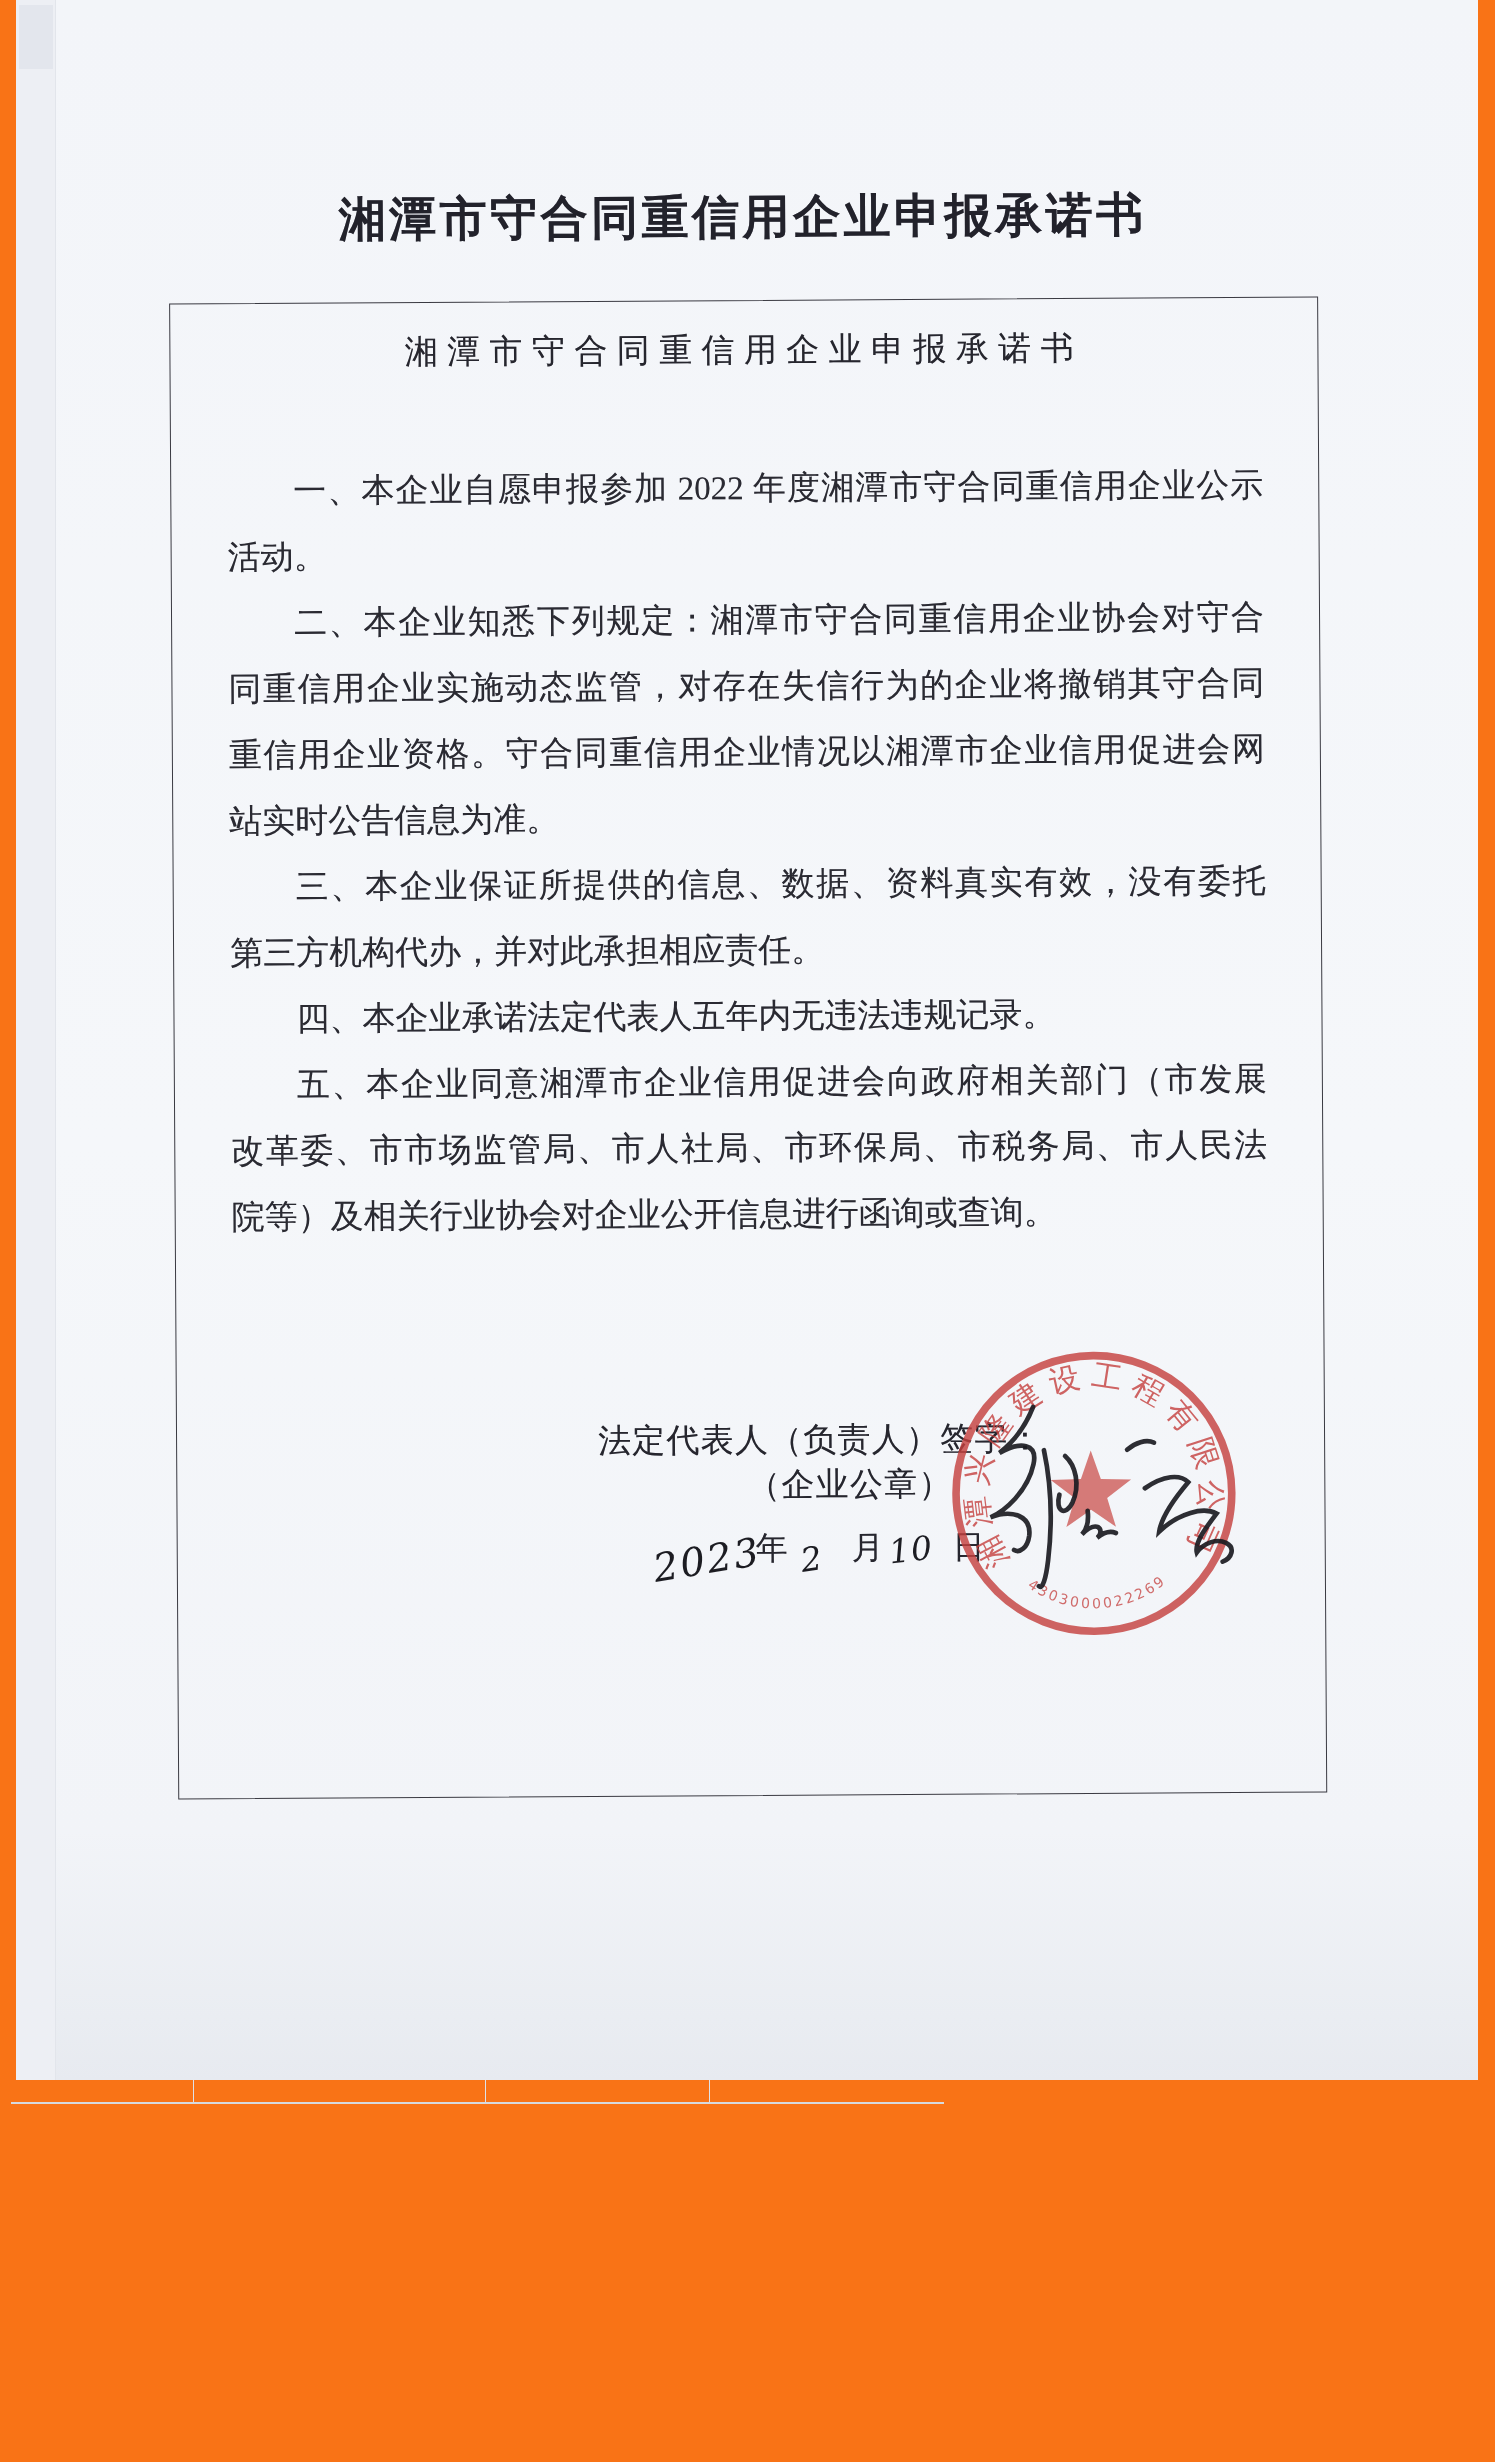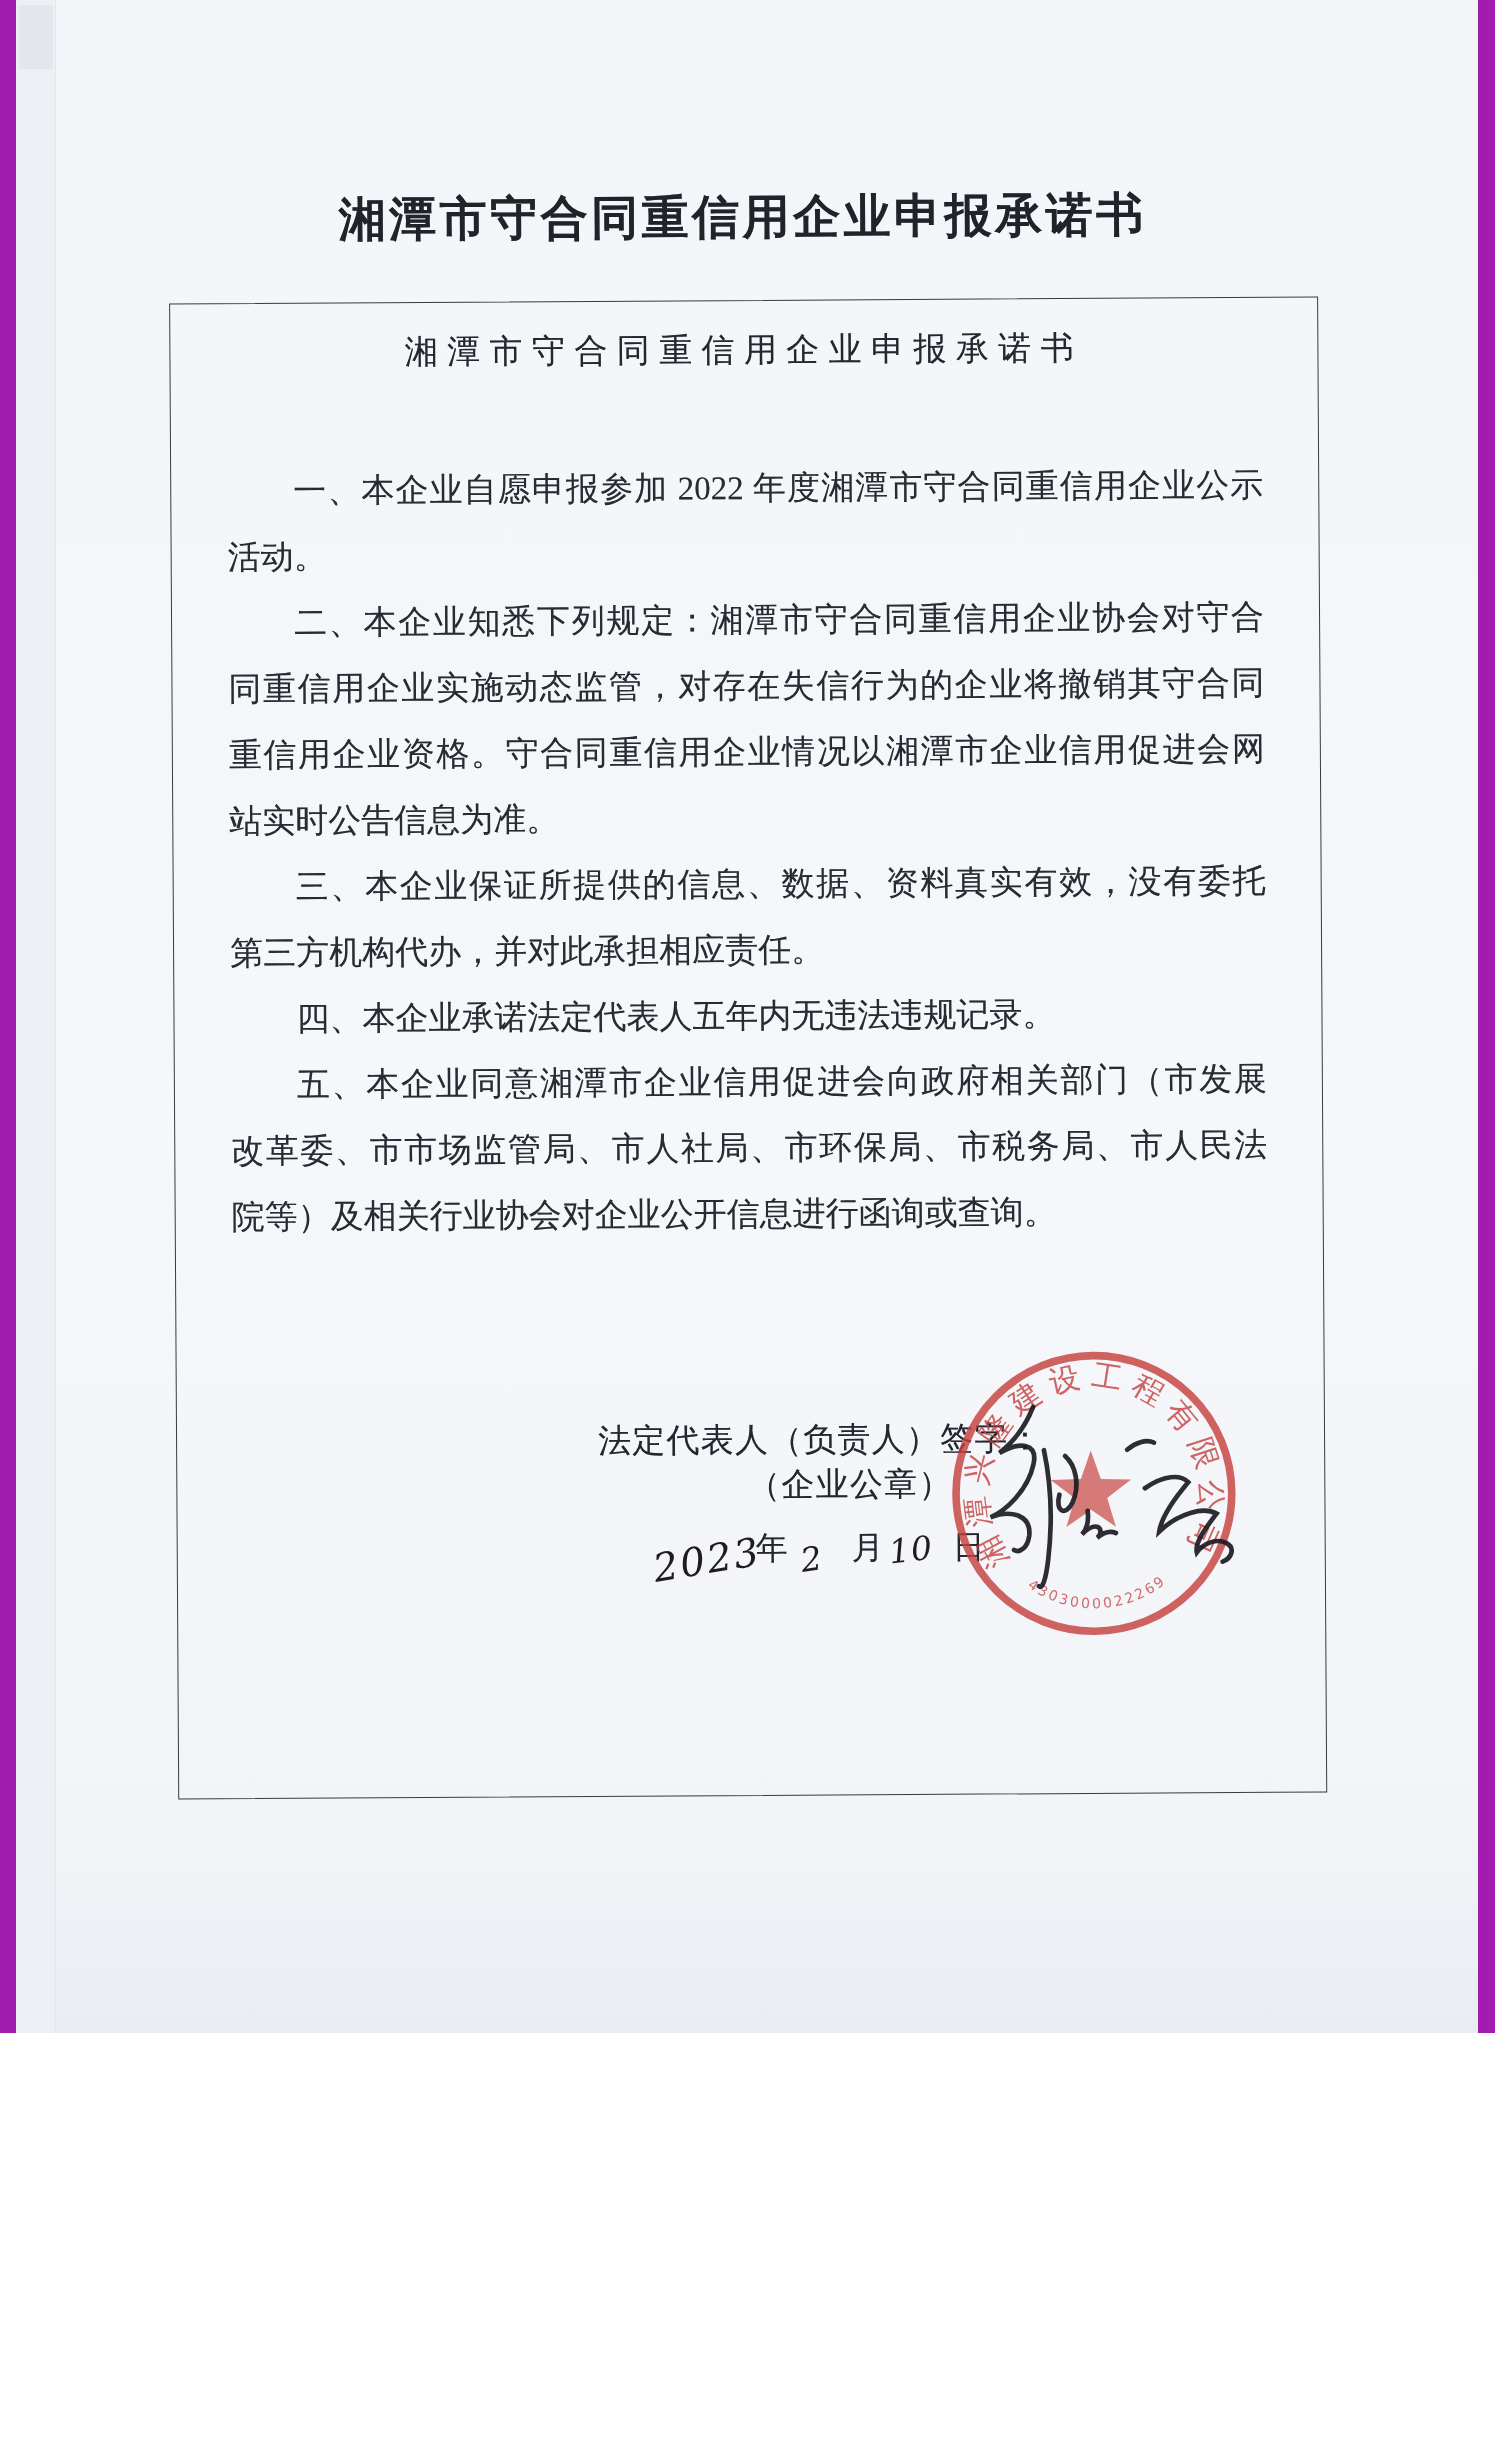--- a/index.html
+++ b/index.html
@@ -1,18 +1,18 @@
 <!DOCTYPE html>
 <html style="font-size:9.4px"><head>
 <meta charset="utf-8">
 <style>
   html,body{margin:0;padding:0;}
   body{width:1495px;height:2462px;background:#ffffff;
        font-family:"Liberation Serif","DejaVu Serif",serif;}
-  .canvas{position:relative;width:1495px;height:2033px;background:#a21caf;overflow:hidden;}
+  .canvas{position:relative;width:1495px;height:2462px;background:#f97316;overflow:hidden;}
 
   
   .page{position:absolute;left:16.4px;top:0;width:1462px;height:2080px;
         background:linear-gradient(180deg,#f3f5f9 0%,#f5f7fa 55%,#f2f4f8 88%,#eaedf2 97%,#e7eaf0 100%);}
   .scanner-strip{position:absolute;left:0;top:0;width:39px;height:2080px;
         background:#edeff4;border-right:0.6px solid #e2e5eb;}
   .scanner-corner{position:absolute;left:2.3px;top:4.7px;width:34px;height:64px;background:#e3e6ed;}
   .bottom-rule{position:absolute;left:10.6px;top:2102px;width:933px;height:1.8px;background:#d7dade;}
   .tick{position:absolute;top:2080px;width:1.2px;height:22px;background:#dfe2e8;}
   .tick.t1{left:193px}.tick.t2{left:485px}.tick.t3{left:709px}

